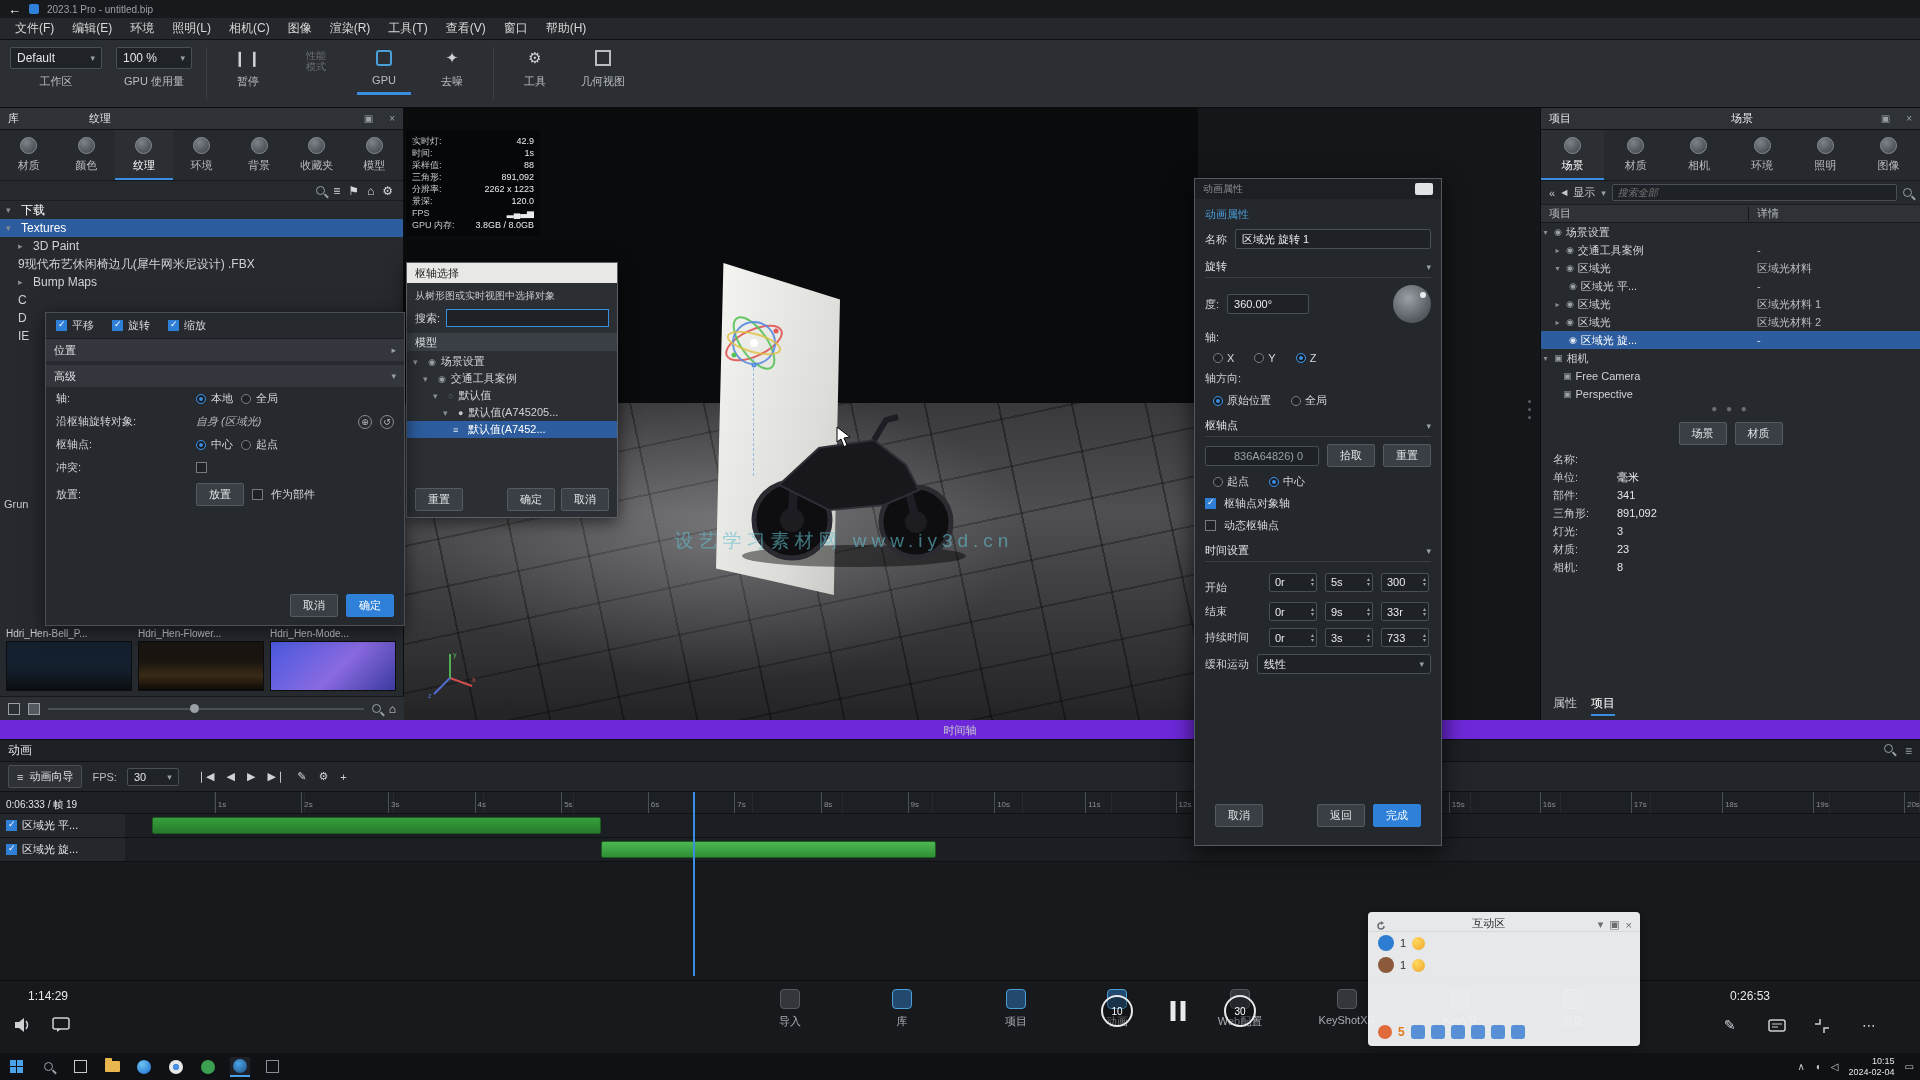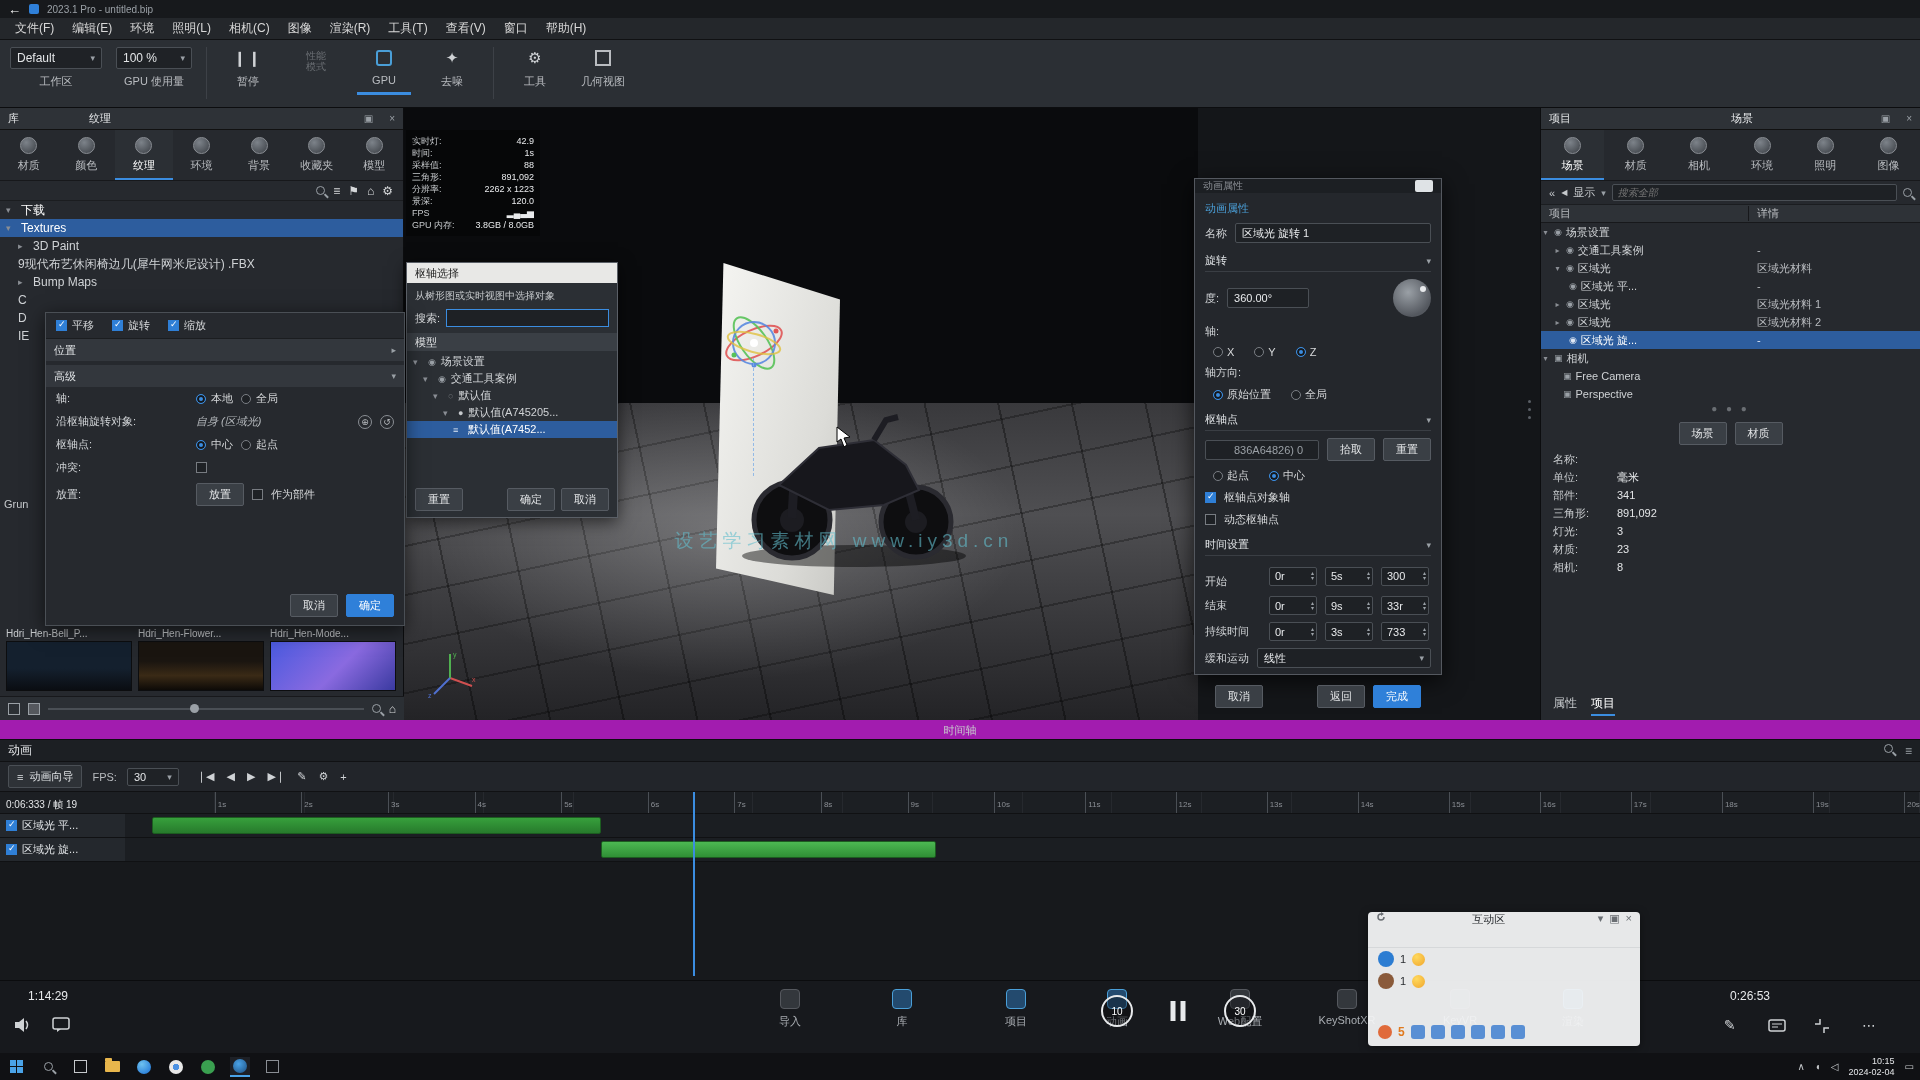--- a/index.html
+++ b/index.html
@@ -107,21 +107,21 @@
   #pivotdlg .dtitle { height:20px; background:#e8e8e6; color:#222; font-size:11px; display:flex; align-items:center; padding:0 8px; }
   #pivotdlg .instr { font-size:10px; color:#c6c9cc; padding:6px 8px 4px 8px; }
   #pivotdlg .srow { display:flex; align-items:center; gap:6px; padding:2px 8px 6px 8px; font-size:11px; }
   #pivotdlg input { flex:1; height:18px; background:#1e2125; border:1px solid #3b8de0; color:#e8eaec; font-size:11px; padding:0 4px; outline:none; }
   #pivotdlg .ghead { height:18px; background:#3a3f45; font-size:11px; color:#e3e5e7; display:flex; align-items:center; padding:0 8px; }
   #pivotdlg .ptree { flex:1; padding-top:2px; }
   #pivotdlg .ptree .trow { height:17px; font-size:11px; }
   #pivotdlg .foot { display:flex; padding:6px 8px; gap:6px; }
 
   
-  #animdlg { position:absolute; left:1194px; top:178px; width:248px; height:497px; z-index:40; background:#24272c; border:1px solid #54585f; display:flex; flex-direction:column; box-shadow:0 6px 22px rgba(0,0,0,.7); }
+  #animdlg { position:absolute; left:1194px; top:178px; width:248px; height:668px; z-index:40; background:#24272c; border:1px solid #54585f; display:flex; flex-direction:column; box-shadow:0 6px 22px rgba(0,0,0,.7); }
   #animdlg .dtitle { height:20px; background:#1c1f23; display:flex; align-items:center; padding:0 8px; font-size:10px; color:#8a8e94; }
   #animdlg .dtitle .wbtn { margin-left:auto; width:18px; height:12px; background:#dfe3e6; border-radius:2px; }
   #animdlg .body { flex:1; display:flex; flex-direction:column; padding:8px 10px; gap:7px; }
   #animdlg .link { color:#4a9fd8; font-size:11px; }
   #animdlg .arow { display:flex; align-items:center; gap:8px; font-size:11px; }
   #animdlg .alabel { color:#cfd2d5; flex:none; }
   #animdlg .field { background:#1e2125; border:1px solid #4a4f55; border-radius:2px; height:20px; display:flex; align-items:center; padding:0 6px; color:#e8eaec; flex:1; }
   #animdlg .sec { display:flex; align-items:center; justify-content:space-between; border-bottom:1px solid #3a3e44; padding:3px 0; color:#dfe2e5; font-size:11px; }
   #animdlg .dial { width:38px; height:38px; border-radius:50%; background:radial-gradient(circle at 40% 35%, #9aa0a6, #54585f 70%); position:relative; flex:none; }
   #animdlg .dial::after { content:""; position:absolute; right:5px; top:7px; width:6px; height:6px; border-radius:50%; background:#e8eaec; }
@@ -152,21 +152,21 @@
   #project .inforow .sl { width:64px; color:#c6c9cc; }
   #project .inforow .sv { color:#e3e5e7; }
   #project .botTabs { position:absolute; left:0; bottom:4px; display:flex; gap:14px; padding:0 12px; font-size:12px; }
   #project .botTabs .bt { color:#c6c9cc; padding-bottom:2px; }
   #project .botTabs .bt.on { color:#fff; border-bottom:2px solid #3b8de0; }
   #splitdots { position:absolute; left:1528px; top:400px; width:4px; z-index:6; display:flex; flex-direction:column; gap:5px; }
   #splitdots i { width:3px; height:3px; border-radius:50%; background:#5a5f66; }
 
   
   #timeline { position:absolute; left:0; top:720px; width:1920px; height:260px; background:#17191c; }
-  #timeline .docktitle { height:20px; background:#a21caf; border-bottom:1px solid #0c0d0f; text-align:center; font-size:11px; color:#c6c9cc; line-height:20px; }
+  #timeline .docktitle { height:20px; background:#6d28d9; border-bottom:1px solid #0c0d0f; text-align:center; font-size:11px; color:#c6c9cc; line-height:20px; }
   #timeline .animhead { height:22px; display:flex; align-items:center; padding:0 8px; font-size:12px; color:#e3e5e7; border-bottom:1px solid #101113; background:#1c1f23; }
   #timeline .animhead .rt { margin-left:auto; display:flex; gap:12px; color:#9aa0a6; }
   #timeline .tbar { height:30px; display:flex; align-items:center; gap:10px; padding:0 8px; background:#22252a; border-bottom:1px solid #101113; }
   #timeline .wizard { display:flex; align-items:center; gap:6px; background:#2e3237; border:1px solid #4a4f55; border-radius:2px; padding:3px 8px; font-size:11px; color:#dfe2e5; }
   #timeline .fpslbl { font-size:11px; color:#b9bcc0; }
   #timeline .transport { display:flex; gap:12px; align-items:center; color:#cfd2d5; font-size:11px; margin-left:8px; }
   #timeline .transport span { cursor:pointer; }
   .tl-grid { background:repeating-linear-gradient(to right, transparent 0, transparent calc(5% - 1px), #26292e calc(5% - 1px), #26292e 5%); }
   #ruler { height:22px; display:flex; border-bottom:1px solid #101113; background:#1c1f23; }
   #ruler .lbl { width:125px; flex:none; font-size:10px; color:#e3e5e7; padding:6px 0 0 6px; }
@@ -191,21 +191,21 @@
   .dico.gray { background:#33373c; border:1.5px solid #55585e; }
   .dockitem .dlabel { font-size:11px; color:#a9adb2; }
   .vctrl { position:absolute; top:14px; transform:translateX(-50%); z-index:3; cursor:pointer; }
   .vcircle { width:32px; height:32px; border:2px solid #e8eaec; border-radius:50%; display:flex; align-items:center; justify-content:center; font-size:10px; color:#fff; background:rgba(10,10,12,.35); }
   .vpause { display:flex; gap:5px; padding-top:6px; }
   .vpause i { width:5px; height:20px; background:#e8eaec; }
   .rico { position:absolute; top:36px; color:#cfd2d5; font-size:14px; cursor:pointer; }
 
   
   #chat { position:absolute; left:1368px; top:912px; width:272px; height:134px; background:rgba(242,243,244,.95); border-radius:4px; z-index:60; color:#2a2d31; display:flex; flex-direction:column; box-shadow:0 2px 10px rgba(0,0,0,.4); }
-  #chat .chead { height:36px; display:flex; align-items:flex-start; padding:0 8px; font-size:11px; border-bottom:1px solid #d6d8da; }
+  #chat .chead { height:20px; display:flex; align-items:flex-end; padding:0 8px; font-size:11px; border-bottom:1px solid #d6d8da; }
   #chat .chead .ct { flex:1; text-align:center; }
   #chat .cico { color:#6a6e73; font-size:11px; margin-left:6px; cursor:pointer; }
   #chat .cmsg { display:flex; align-items:center; gap:6px; padding:3px 10px; font-size:11px; }
   .avatar { width:16px; height:16px; border-radius:50%; flex:none; }
   .emoji { width:13px; height:13px; border-radius:50%; background:radial-gradient(circle at 35% 30%, #ffd95e, #f0a52c); }
   #chat .emotes { margin-top:auto; display:flex; align-items:center; gap:6px; padding:4px 10px 7px 10px; }
   #chat .badge5 { color:#e07a1f; font-weight:bold; font-size:12px; }
   #chat .emo { width:14px; height:14px; border-radius:3px; background:#3f7fd0; opacity:.85; }
 
   

